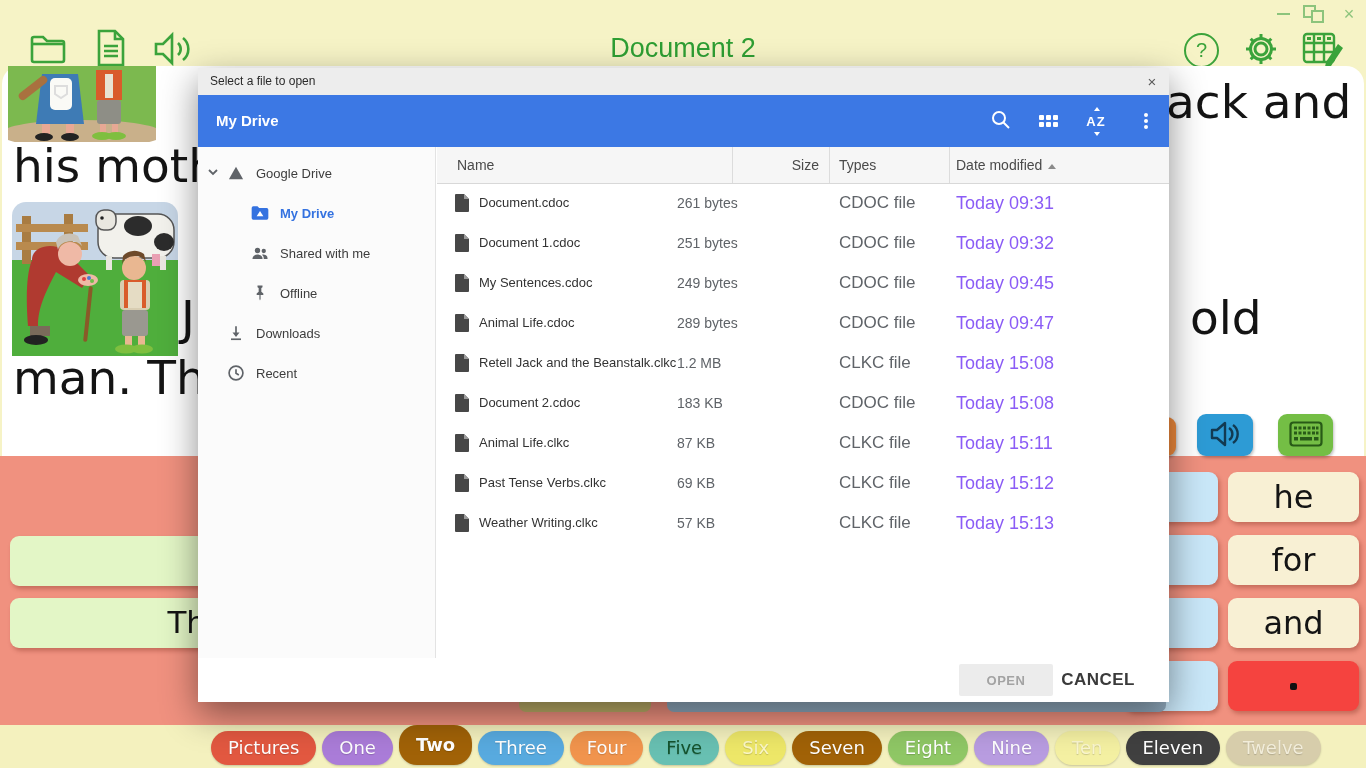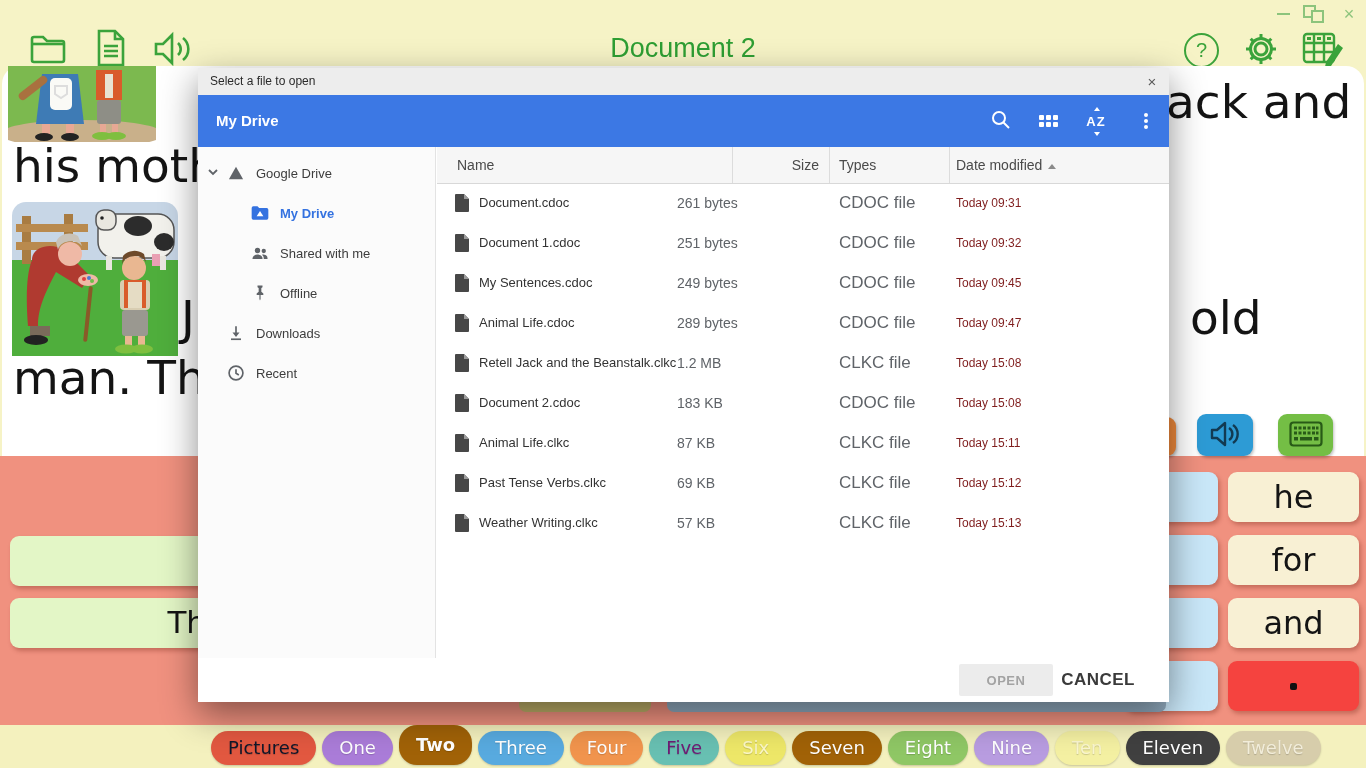--- a/index.html
+++ b/index.html
@@ -94,21 +94,21 @@
   .sort-arrow{display:inline-block;width:0;height:0;margin-left:6px;margin-bottom:1px;
               border-left:4px solid transparent;border-right:4px solid transparent;
               border-bottom:5px solid #8A8A8A;}
   .rows{position:absolute;left:0;top:36px;right:0;bottom:0;overflow:hidden;}
   .file-row{position:relative;height:40px;cursor:pointer;}
   .file-row span{position:absolute;top:0;line-height:40px;}
   .fi{left:18px;top:11px !important;line-height:0 !important;}
   .c-name{left:42px;font-size:13px;color:#333;}
   .c-size{left:240px;width:142px;text-align:left;font-size:14px;color:#5F6368;}
   .c-type{left:402px;font-size:17px;color:#5F6368;}
-  .c-date{left:519px;font-size:12px;color:#7f1d1d;}
+  .c-date{left:519px;font-size:18px;color:#8b5cf6;}
 
   .dlg-footer{position:absolute;left:0;right:0;bottom:0;height:44px;background:#FFF;}
   .btn-open{position:absolute;right:116px;top:6px;width:94px;height:32px;border:none;
             background:#ECECEC;color:#A3A3A3;font-size:13px;font-weight:bold;
             letter-spacing:.5px;border-radius:2px;font-family:inherit;}
   .btn-cancel{position:absolute;right:28px;top:6px;height:32px;border:none;background:none;
             color:#3A3A3A;font-size:17px;font-weight:bold;letter-spacing:.5px;cursor:pointer;
             font-family:inherit;}
 </style>
 </head>
@@ -322,26 +322,26 @@
         <rect x="5" y="16" width="4" height="3.5"></rect>
           <rect x="11" y="16" width="12" height="3.5"></rect>
           <rect x="25" y="16" width="4.5" height="3.5"></rect>
       </g>
     </svg>
   </span>
 </button>
 
 <div class="abs tabstrip">
   <div class="tabrow" id="tabrow">
-      <button class="tab" style="background: rgb(226, 88, 64); color: #0f172a;"><span>Pictures</span></button>
+      <button class="tab" style="background: rgb(226, 88, 64); color: #ffffff;"><span>Pictures</span></button>
       <button class="tab" style="background: rgb(170, 124, 216); color: rgb(255, 255, 255);"><span>One</span></button>
       <button class="tab active" style="background: #a16207; color: rgb(255, 255, 255); font-weight: bold;"><span>Two</span></button>
       <button class="tab" style="background: rgb(88, 170, 223); color: rgb(255, 255, 255);"><span>Three</span></button>
       <button class="tab" style="background: rgb(241, 148, 77); color: rgb(255, 255, 255);"><span>Four</span></button>
-      <button class="tab" style="background: rgb(104, 192, 178); color: #701a75; text-align: right;"><span>Five</span></button>
+      <button class="tab" style="background: rgb(104, 192, 178); color: #14532d; text-align: right;"><span>Five</span></button>
       <button class="tab" style="background: rgb(237, 231, 104); color: rgb(251, 247, 200);"><span>Six</span></button>
       <button class="tab" style="background: #a16207; color: rgb(255, 255, 255);"><span>Seven</span></button>
       <button class="tab" style="background: rgb(143, 199, 101); color: rgb(255, 255, 255);"><span>Eight</span></button>
       <button class="tab" style="background: rgb(184, 156, 224); color: rgb(255, 255, 255);"><span>Nine</span></button>
       <button class="tab" style="background: rgb(244, 240, 162); color: rgb(250, 246, 208);"><span>Ten</span></button>
       <button class="tab" style="background: #404040; color: rgb(255, 255, 255);"><span>Eleven</span></button>
       <button class="tab" style="background: rgb(215, 205, 171); color: rgb(242, 237, 218);"><span>Twelve</span></button>
     </div>
 </div>
 

